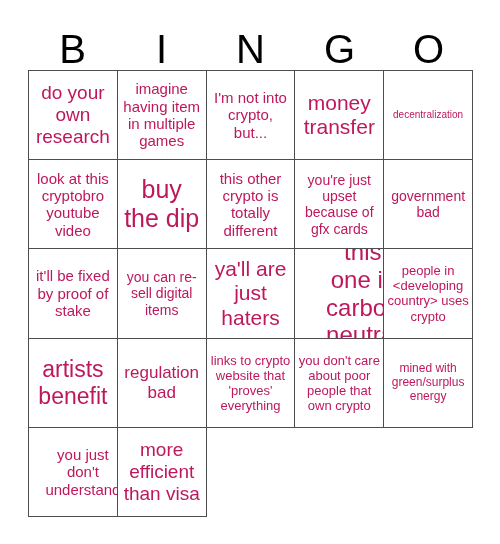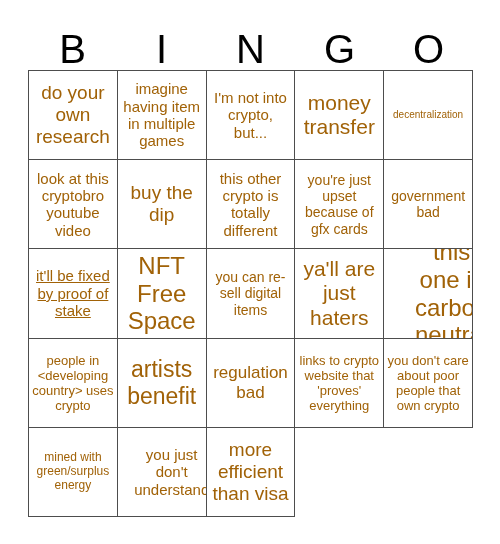--- a/index.html
+++ b/index.html
@@ -69,21 +69,21 @@
   }
   .cell-text {
     display: block;
     width: 100%;
     text-align: center;
     line-height: 1.16;
     word-wrap: break-word;
     overflow-wrap: break-word;
     hyphens: none;
     font-family: "Liberation Sans", sans-serif;
-    color: #a16207;
+    color: #be185d;
   }
 </style>
 </head>
 <body>
 
 <div class="card">
 
   <div class="header-row">
     <div class="header-letter">B</div>
     <div class="header-letter">I</div>
@@ -105,36 +105,33 @@
       <div class="cell">
         <span class="cell-text" style="font-size: 21px;">money transfer</span>
       </div>
       <div class="cell">
         <span class="cell-text" style="font-size: 10px;">decentralization</span>
       </div>
       <div class="cell">
         <span class="cell-text" style="font-size: 15px;">look at this cryptobro youtube video</span>
       </div>
       <div class="cell">
-        <span class="cell-text" style="font-size: 19px;">buy the dip</span>
+        <span class="cell-text" style="font-size: 25px;">buy the dip</span>
       </div>
       <div class="cell">
         <span class="cell-text" style="font-size: 15px;">this other crypto is totally different</span>
       </div>
       <div class="cell">
         <span class="cell-text" style="font-size: 14px;">you're just upset because of gfx cards</span>
       </div>
       <div class="cell">
         <span class="cell-text" style="font-size: 14px;">government bad</span>
       </div>
       <div class="cell">
-        <span class="cell-text" style="font-size: 15px; text-decoration: underline;">it'll be fixed by proof of stake</span>
-      </div>
-      <div class="cell">
-        <span class="cell-text" style="font-size: 24px;">NFT Free Space</span>
+        <span class="cell-text" style="font-size: 15px;">it'll be fixed by proof of stake</span>
       </div>
       <div class="cell">
         <span class="cell-text" style="font-size: 14px;">you can re-sell digital items</span>
       </div>
       <div class="cell">
         <span class="cell-text" style="font-size: 21px;">ya'll are just haters</span>
       </div>
       <div class="cell">
         <span class="cell-text" style="font-size: 24px; margin-left: 47px;">this one is carbon neutral</span>
       </div>

